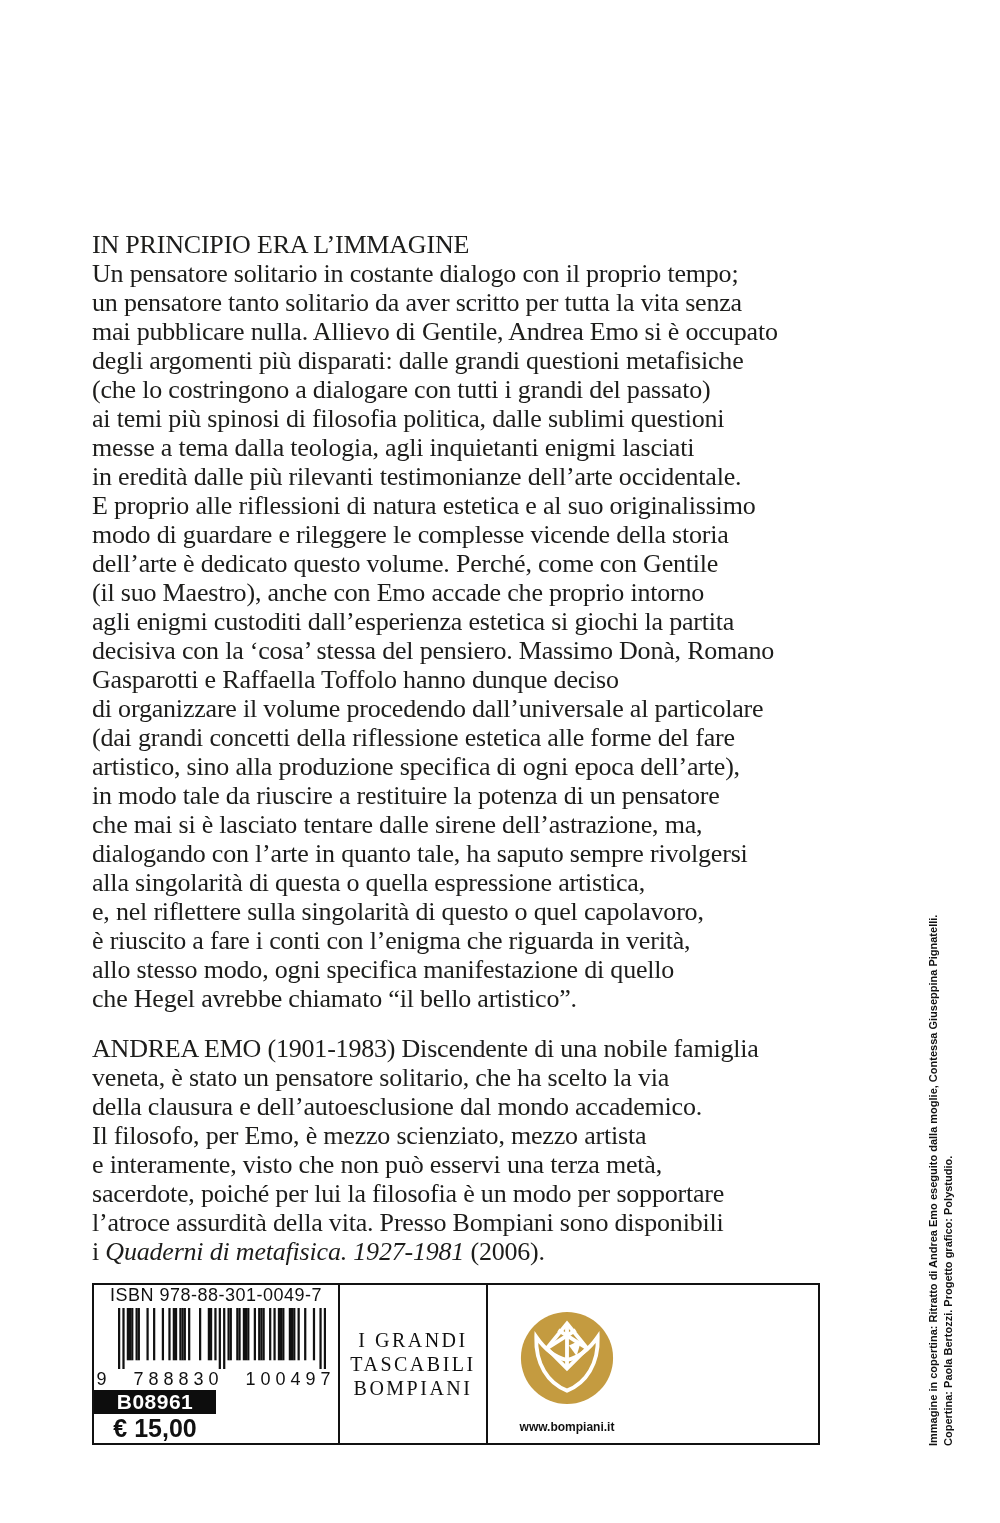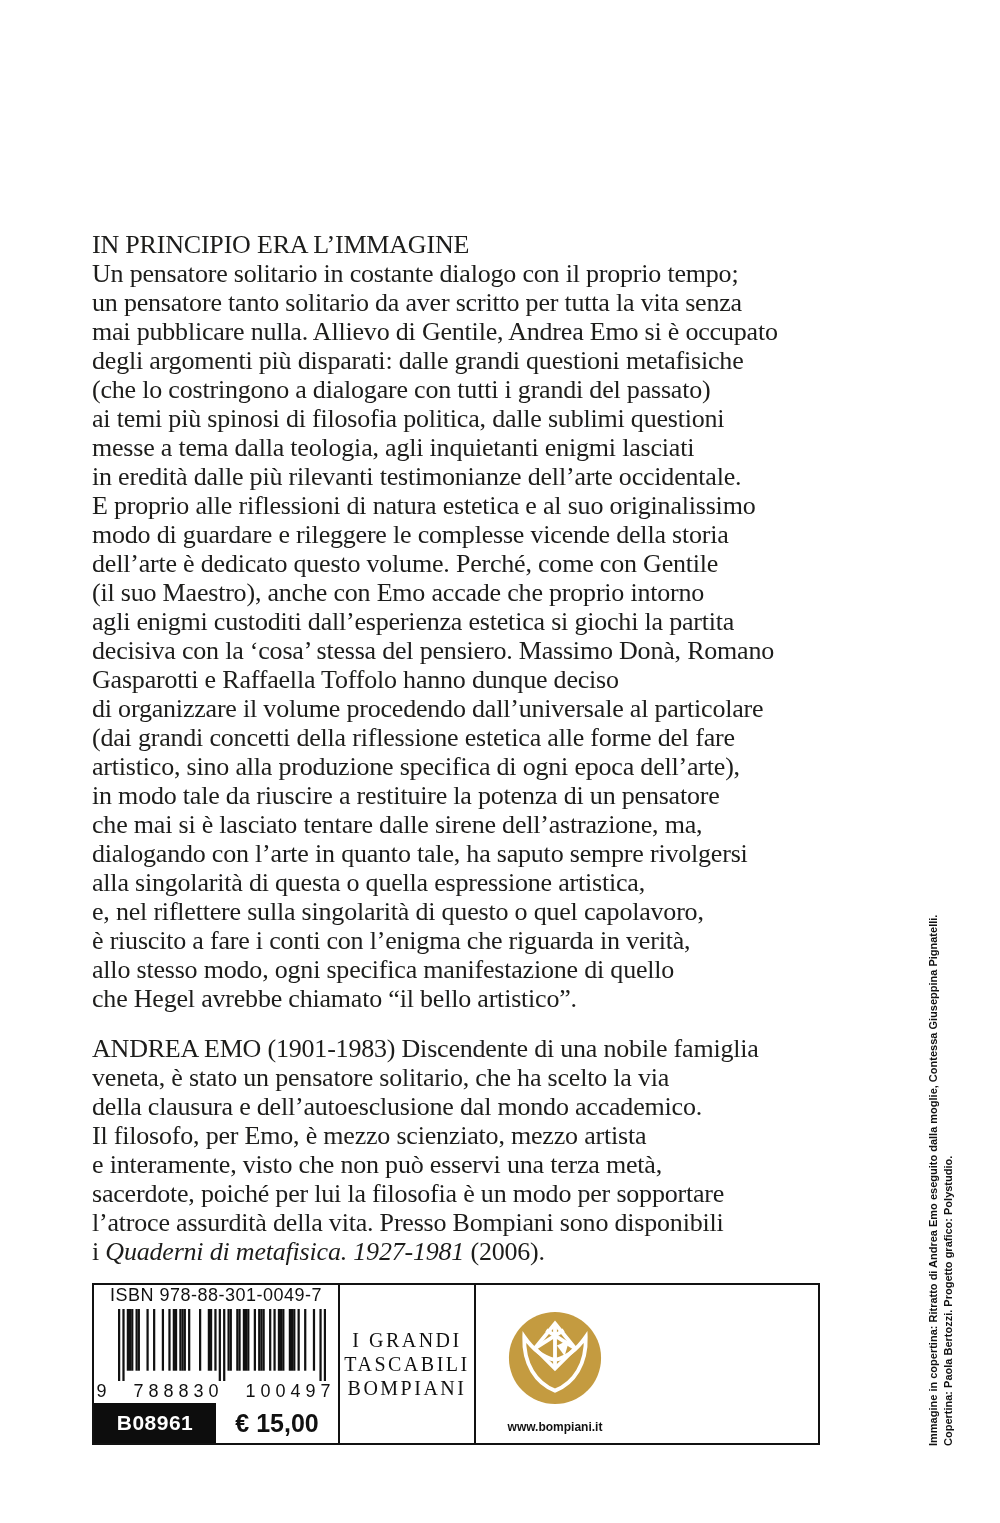--- a/index.html
+++ b/index.html
@@ -48,32 +48,32 @@
   .barcode-cell{width:246px;display:flex;flex-direction:column;align-items:stretch;}
   .isbn-label{
     text-align:center;font-size:18px;letter-spacing:0.5px;color:#111;
     height:22px;
   }
   .barcode-svg{display:block;margin:2px 12px 0 24px;height:72px;}
   .barcode-digits{
     height:22px;text-align:center;font-size:18px;color:#111;
     letter-spacing:5px;word-spacing:12px;white-space:nowrap;
   }
-  .price-row{flex:1;display:flex;flex-direction:row;}
+  .price-row{flex:1;display:flex;flex-direction:column;}
   .code-badge{
     width:50%;background:#0d0d0d;color:#fff;
     display:flex;align-items:center;justify-content:center;
     font-size:21px;font-weight:700;letter-spacing:0.5px;
   }
   .price-label{
     width:50%;display:flex;align-items:center;justify-content:center;
     font-size:25px;font-weight:700;color:#111;
   }
   .series-cell{
-    width:136px;display:flex;align-items:center;justify-content:center;
+    width:148px;display:flex;align-items:center;justify-content:center;
     font-family:"Liberation Serif", serif;
     font-size:20px;line-height:24px;letter-spacing:2.5px;
     text-align:center;white-space:pre-line;color:#111;
   }
   .logo-cell{
     width:158px;display:flex;flex-direction:column;align-items:center;
     justify-content:flex-end;padding-bottom:9px;
   }
   .logo-circle{width:96px;height:96px;margin-bottom:14px;}
   .logo-url{font-size:12px;font-weight:700;color:#111;}

